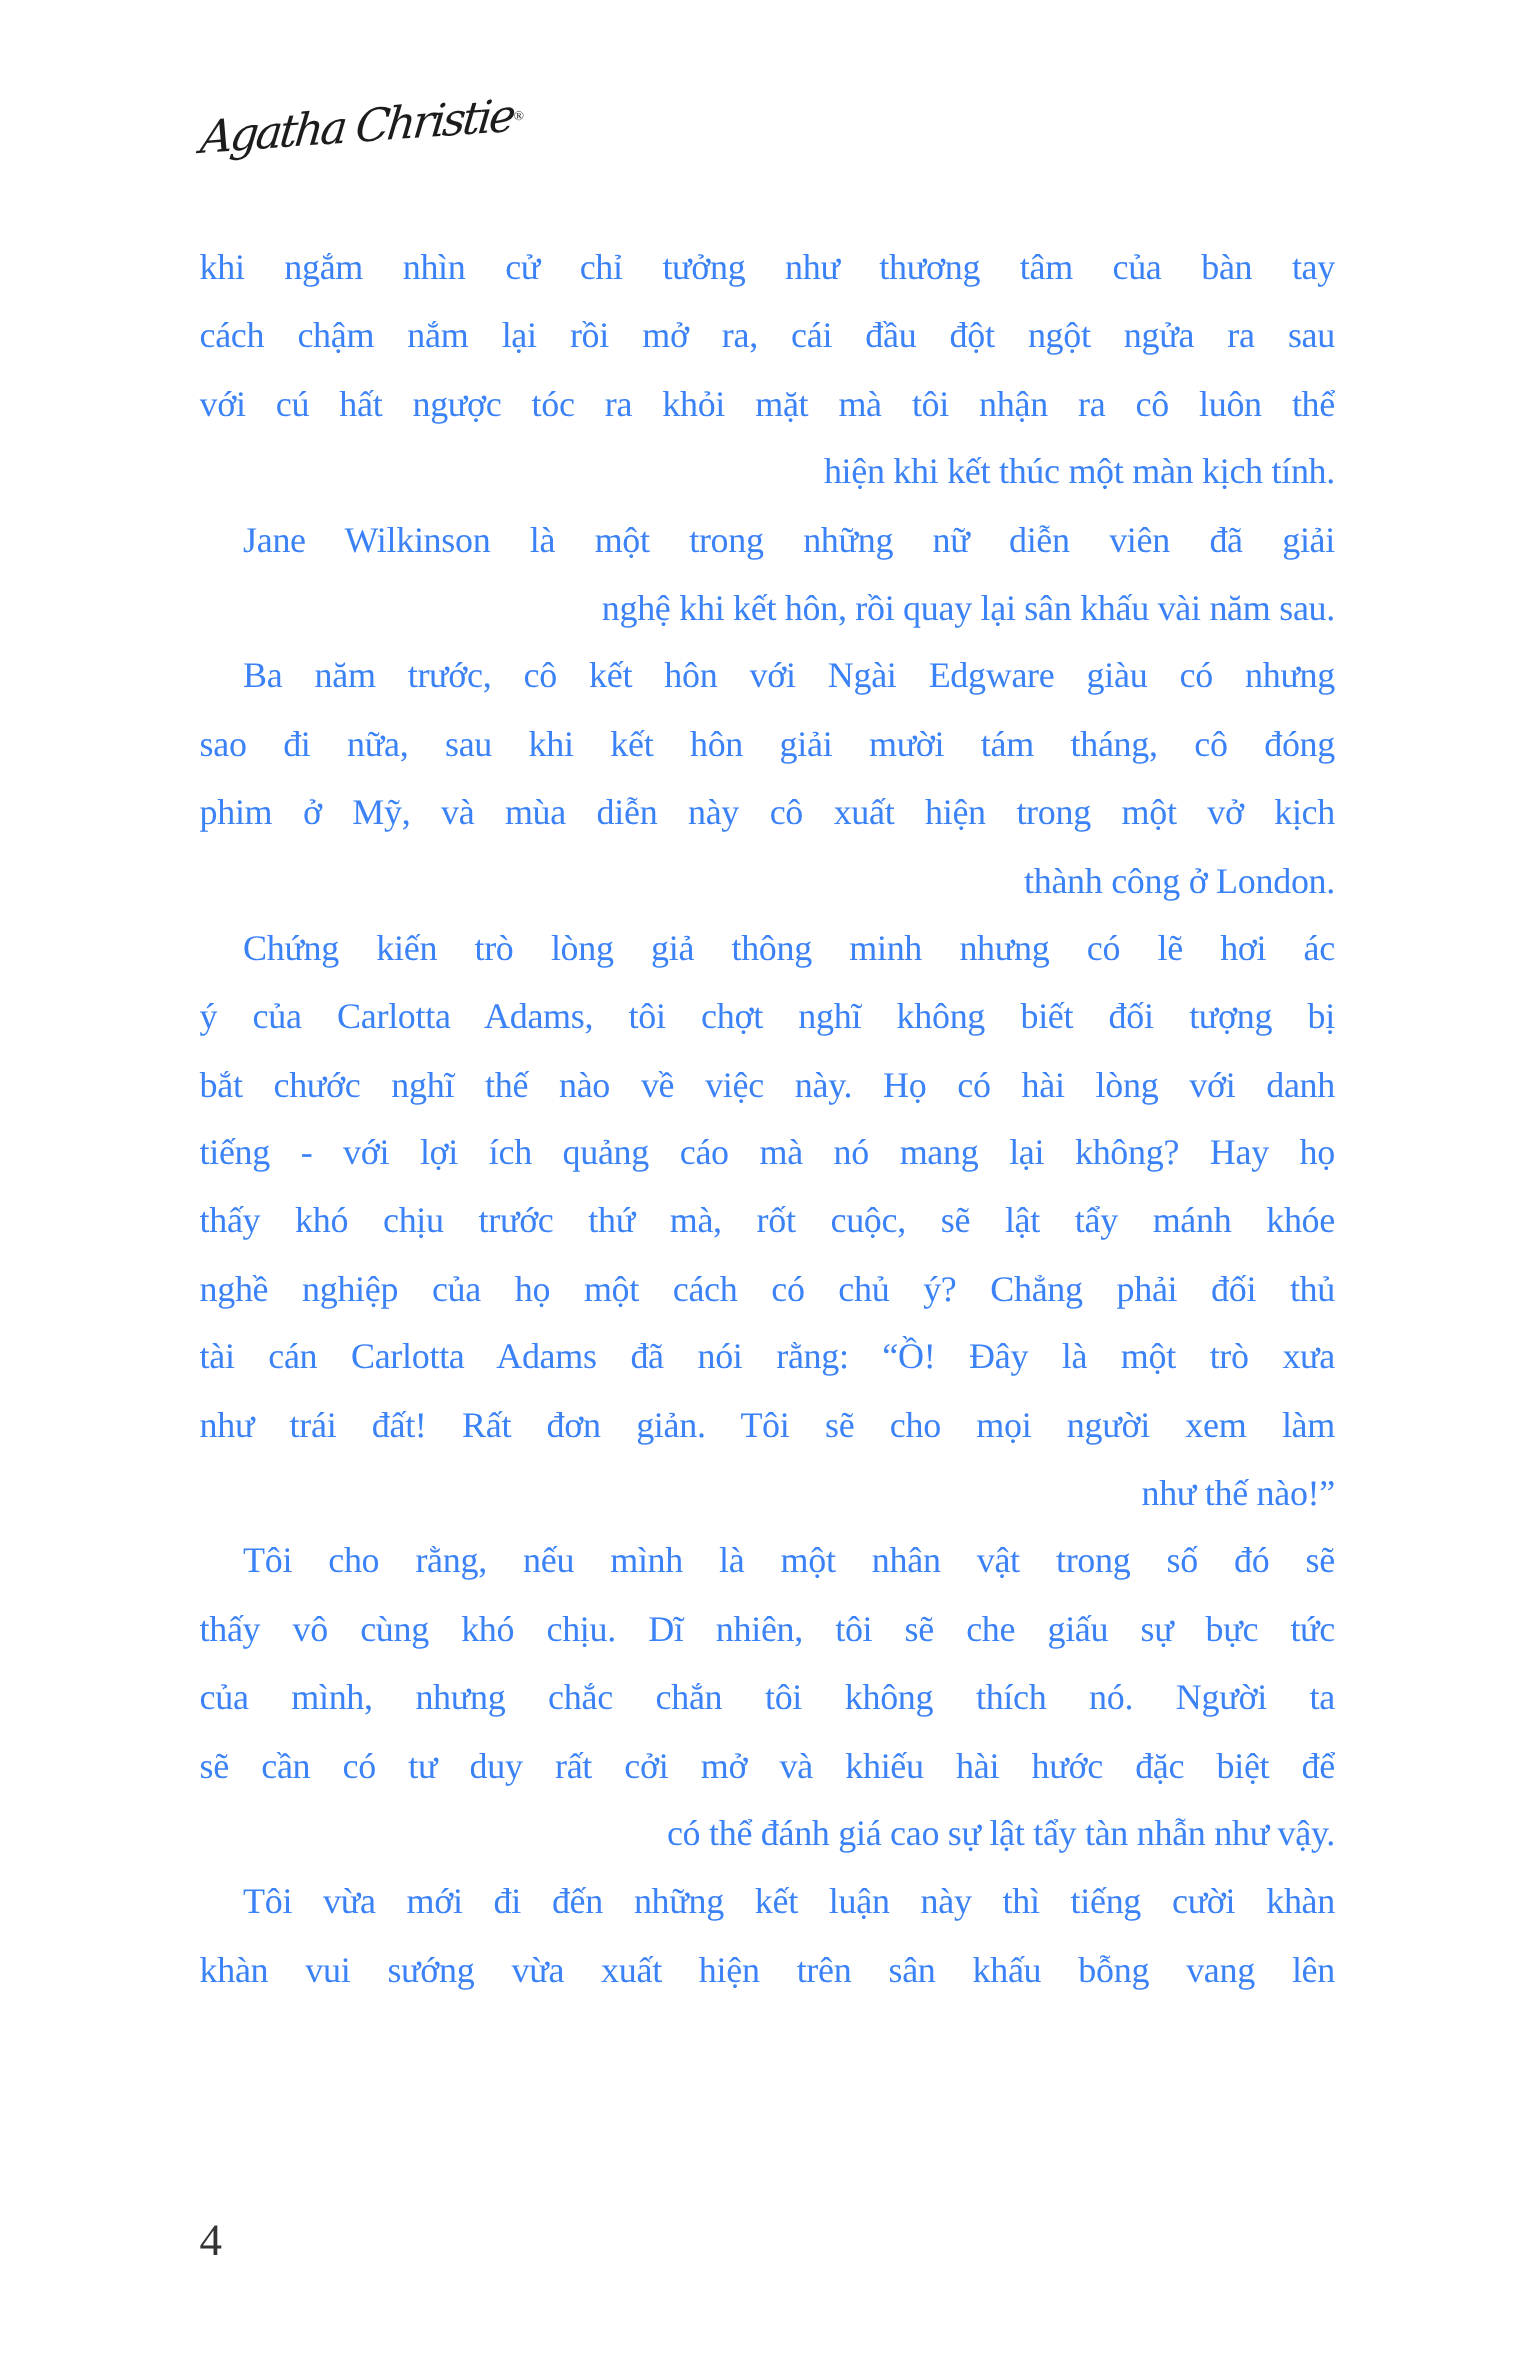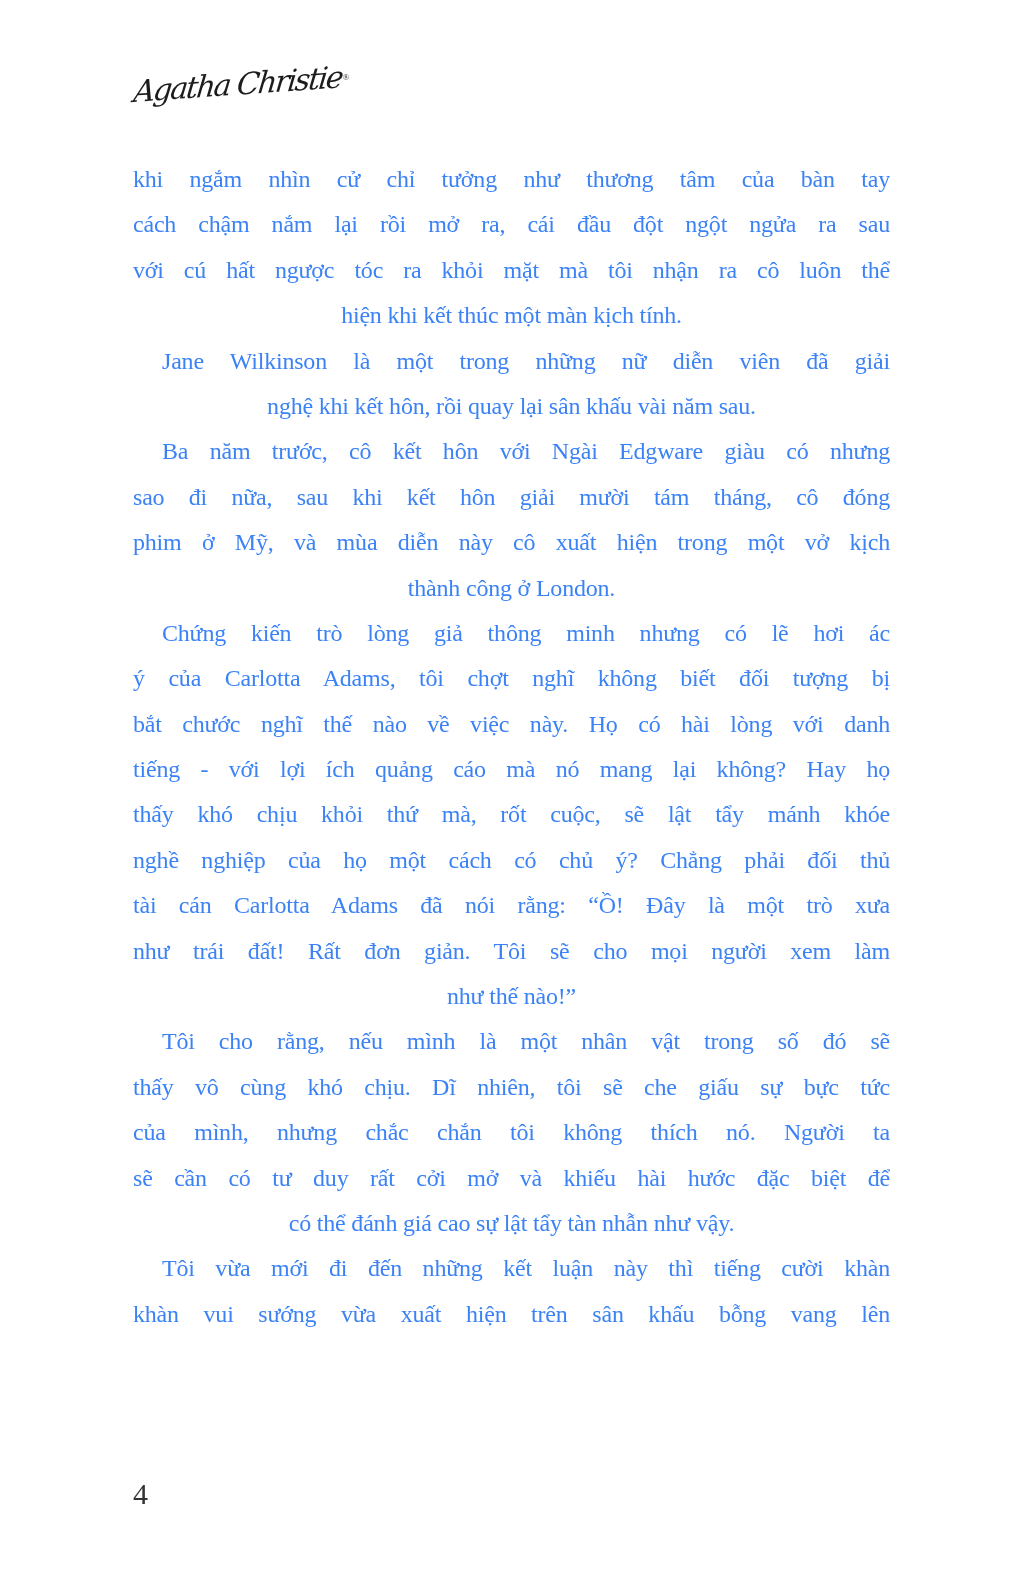--- a/index.html
+++ b/index.html
@@ -53,21 +53,21 @@
     width: 757px;
     font-size: 24px;
     letter-spacing: -0.2px;
     color: #3b82f6;
   }
   .para { margin: 0; padding: 0; }
   .line {
     height: 45.4px;
     line-height: 45.4px;
     overflow: hidden;
-    text-align: center;
+    text-align: right;
     white-space: normal;
   }
   .line.just { text-align: justify; }
   .line.just::after {
     content: "";
     display: inline-block;
     width: 100%;
     height: 0;
   }
   .line.first { text-indent: 29px; }
@@ -105,21 +105,21 @@
         <div class="line just first">Ba năm trước, cô kết hôn với Ngài Edgware giàu có nhưng</div>
         <div class="line just">sao đi nữa, sau khi kết hôn giải mười tám tháng, cô đóng</div>
         <div class="line just">phim ở Mỹ, và mùa diễn này cô xuất hiện trong một vở kịch</div>
         <div class="line">thành công ở London.</div>
       </div>
       <div class="para">
         <div class="line just first">Chứng kiến trò lòng giả thông minh nhưng có lẽ hơi ác</div>
         <div class="line just">ý của Carlotta Adams, tôi chợt nghĩ không biết đối tượng bị</div>
         <div class="line just">bắt chước nghĩ thế nào về việc này. Họ có hài lòng với danh</div>
         <div class="line just">tiếng - với lợi ích quảng cáo mà nó mang lại không? Hay họ</div>
-        <div class="line just">thấy khó chịu khỏi thứ mà, rốt cuộc, sẽ lật tẩy mánh khóe</div>
+        <div class="line just">thấy khó chịu trước thứ mà, rốt cuộc, sẽ lật tẩy mánh khóe</div>
         <div class="line just">nghề nghiệp của họ một cách có chủ ý? Chẳng phải đối thủ</div>
         <div class="line just">tài cán Carlotta Adams đã nói rằng: “Ồ! Đây là một trò xưa</div>
         <div class="line just">như trái đất! Rất đơn giản. Tôi sẽ cho mọi người xem làm</div>
         <div class="line">như thế nào!”</div>
       </div>
       <div class="para">
         <div class="line just first">Tôi cho rằng, nếu mình là một nhân vật trong số đó sẽ</div>
         <div class="line just">thấy vô cùng khó chịu. Dĩ nhiên, tôi sẽ che giấu sự bực tức</div>
         <div class="line just">của mình, nhưng chắc chắn tôi không thích nó. Người ta</div>
         <div class="line just">sẽ cần có tư duy rất cởi mở và khiếu hài hước đặc biệt để</div>

